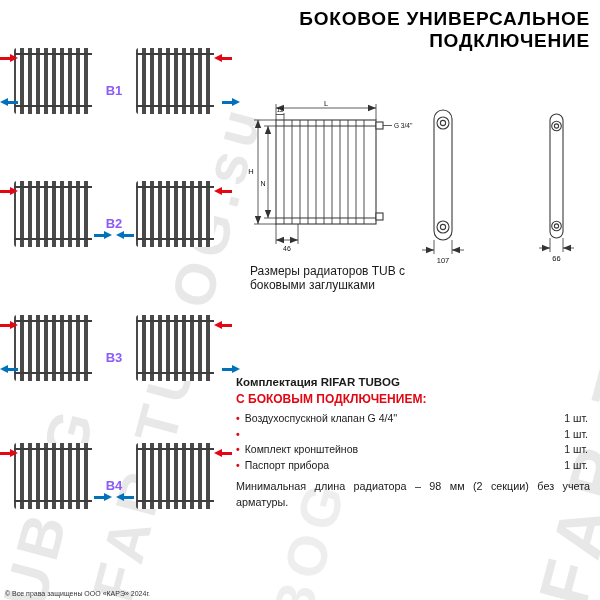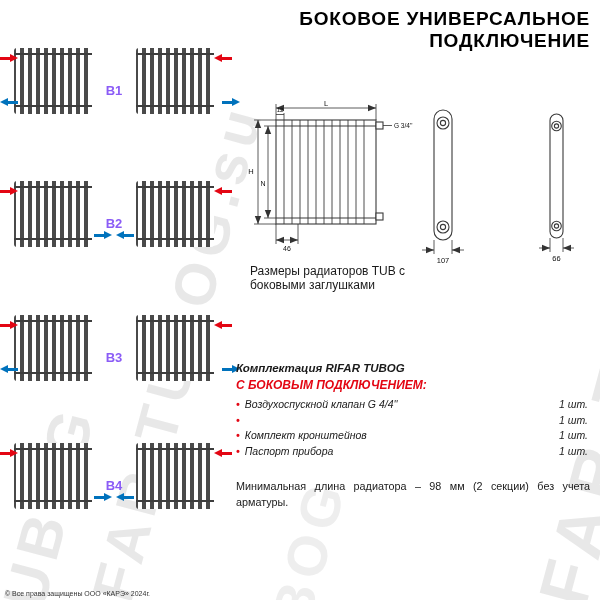--- a/index.html
+++ b/index.html
@@ -66,21 +66,21 @@
   .dwg{position:absolute;left:244px;top:98px;z-index:2;}
   .dwg-caption{
     position:absolute;left:250px;top:264px;width:190px;z-index:2;
     font-size:12px;color:#1a1a1a;
   }
   .side1{position:absolute;left:420px;top:106px;z-index:2;}
   .side2{position:absolute;left:536px;top:110px;z-index:2;}
   svg text{font-family:"Liberation Sans",sans-serif;fill:#111;}
 
   
-  .kit{position:absolute;left:236px;top:362px;width:352px;z-index:2;font-style:italic;}
+  .kit{position:absolute;left:236px;top:376px;width:352px;z-index:2;}
   .kit-title{font-size:11.5px;font-weight:bold;}
   .kit-sub{font-size:12px;font-weight:bold;color:#e30613;margin:4px 0 6px;}
   .kit-item{display:flex;justify-content:space-between;font-size:10.5px;margin:3.5px 0;}
   .kit-item .bullet{color:#e30613;font-weight:bold;margin-right:5px;}
   .kit-item .lbl{flex:1;}
   .kit-item .qty{margin-left:10px;white-space:nowrap;text-align:right;}
   .kit-note{font-size:7.5px;color:#222;margin-top:8px;}
 
   
   .desc{

